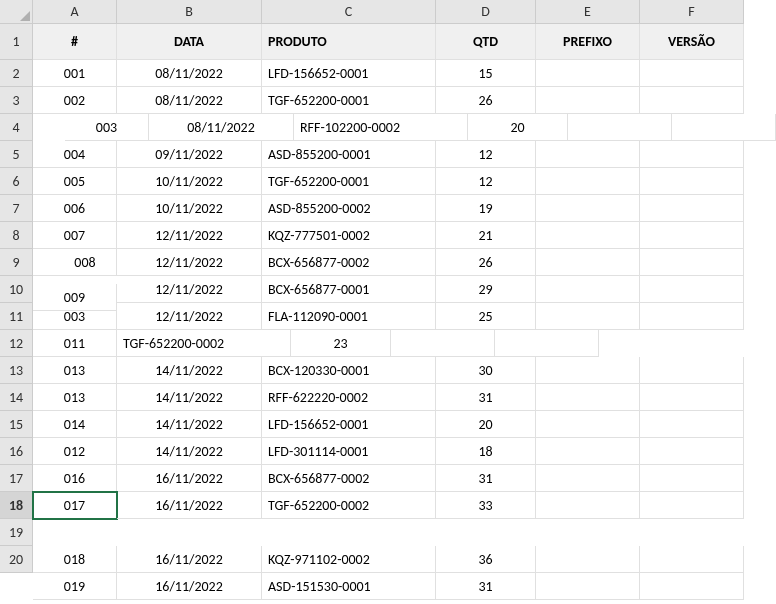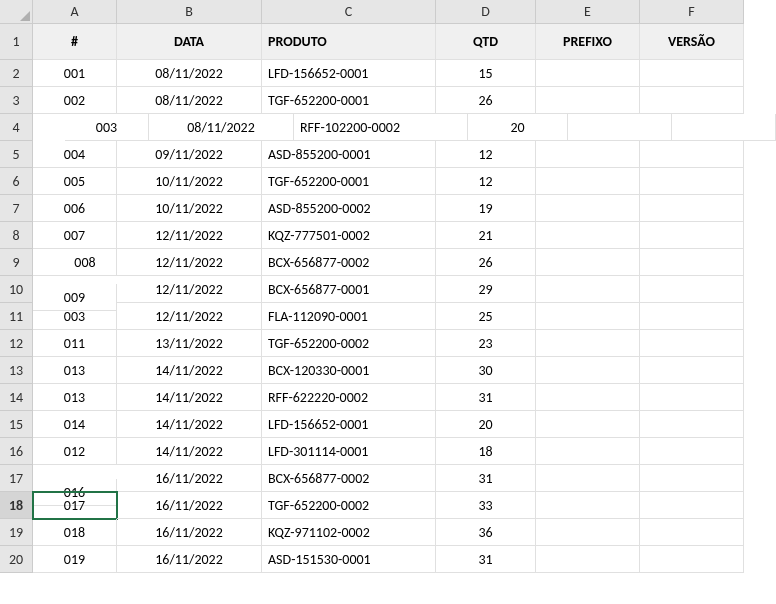--- a/index.html
+++ b/index.html
@@ -220,21 +220,20 @@
       <div class="grid-row" style="height: 27px;">
         <div class="cell c-A" style="height: 27px;">003</div>
         <div class="cell c-B" style="height: 27px;">12/11/2022</div>
         <div class="cell c-C" style="height: 27px;">FLA-112090-0001</div>
         <div class="cell c-D" style="height: 27px;">25</div>
         <div class="cell c-E" style="height: 27px;"></div>
         <div class="cell c-F" style="height: 27px;"></div>
       </div>
       <div class="grid-row" style="height: 27px; text-align: center;">
         <div class="cell c-A" style="height: 27px;">011</div>
-        <div class="cell c-B" style="height: 27px;">13/11/2022</div>
         <div class="cell c-C" style="height: 27px;">TGF-652200-0002</div>
         <div class="cell c-D" style="height: 27px;">23</div>
         <div class="cell c-E" style="height: 27px;"></div>
         <div class="cell c-F" style="height: 27px;"></div>
       </div>
       <div class="grid-row" style="height: 27px;">
         <div class="cell c-A" style="height: 27px;">013</div>
         <div class="cell c-B" style="height: 27px;">14/11/2022</div>
         <div class="cell c-C" style="height: 27px;">BCX-120330-0001</div>
         <div class="cell c-D" style="height: 27px;">30</div>
@@ -259,36 +258,36 @@
       </div>
       <div class="grid-row" style="height: 27px;">
         <div class="cell c-A" style="height: 27px;">012</div>
         <div class="cell c-B" style="height: 27px;">14/11/2022</div>
         <div class="cell c-C" style="height: 27px;">LFD-301114-0001</div>
         <div class="cell c-D" style="height: 27px;">18</div>
         <div class="cell c-E" style="height: 27px;"></div>
         <div class="cell c-F" style="height: 27px;"></div>
       </div>
       <div class="grid-row" style="height: 27px;">
-        <div class="cell c-A" style="height: 27px; margin-top: 14px;">016</div>
+        <div class="cell c-A" style="height: 27px;">016</div>
         <div class="cell c-B" style="height: 27px;">16/11/2022</div>
         <div class="cell c-C" style="height: 27px;">BCX-656877-0002</div>
         <div class="cell c-D" style="height: 27px;">31</div>
         <div class="cell c-E" style="height: 27px;"></div>
         <div class="cell c-F" style="height: 27px;"></div>
       </div>
       <div class="grid-row" style="height: 27px;">
         <div class="cell c-A active-cell" style="height: 27px;">017</div>
         <div class="cell c-B" style="height: 27px;">16/11/2022</div>
         <div class="cell c-C" style="height: 27px;">TGF-652200-0002</div>
         <div class="cell c-D" style="height: 27px;">33</div>
         <div class="cell c-E" style="height: 27px;"></div>
         <div class="cell c-F" style="height: 27px;"></div>
       </div>
-      <div class="grid-row" style="height: 27px;">
+      <div class="grid-row" style="height: 27px; margin-top: 27px;">
         <div class="cell c-A" style="height: 27px;">018</div>
         <div class="cell c-B" style="height: 27px;">16/11/2022</div>
         <div class="cell c-C" style="height: 27px;">KQZ-971102-0002</div>
         <div class="cell c-D" style="height: 27px;">36</div>
         <div class="cell c-E" style="height: 27px;"></div>
         <div class="cell c-F" style="height: 27px;"></div>
       </div>
       <div class="grid-row" style="height: 27px;">
         <div class="cell c-A" style="height: 27px;">019</div>
         <div class="cell c-B" style="height: 27px;">16/11/2022</div>

